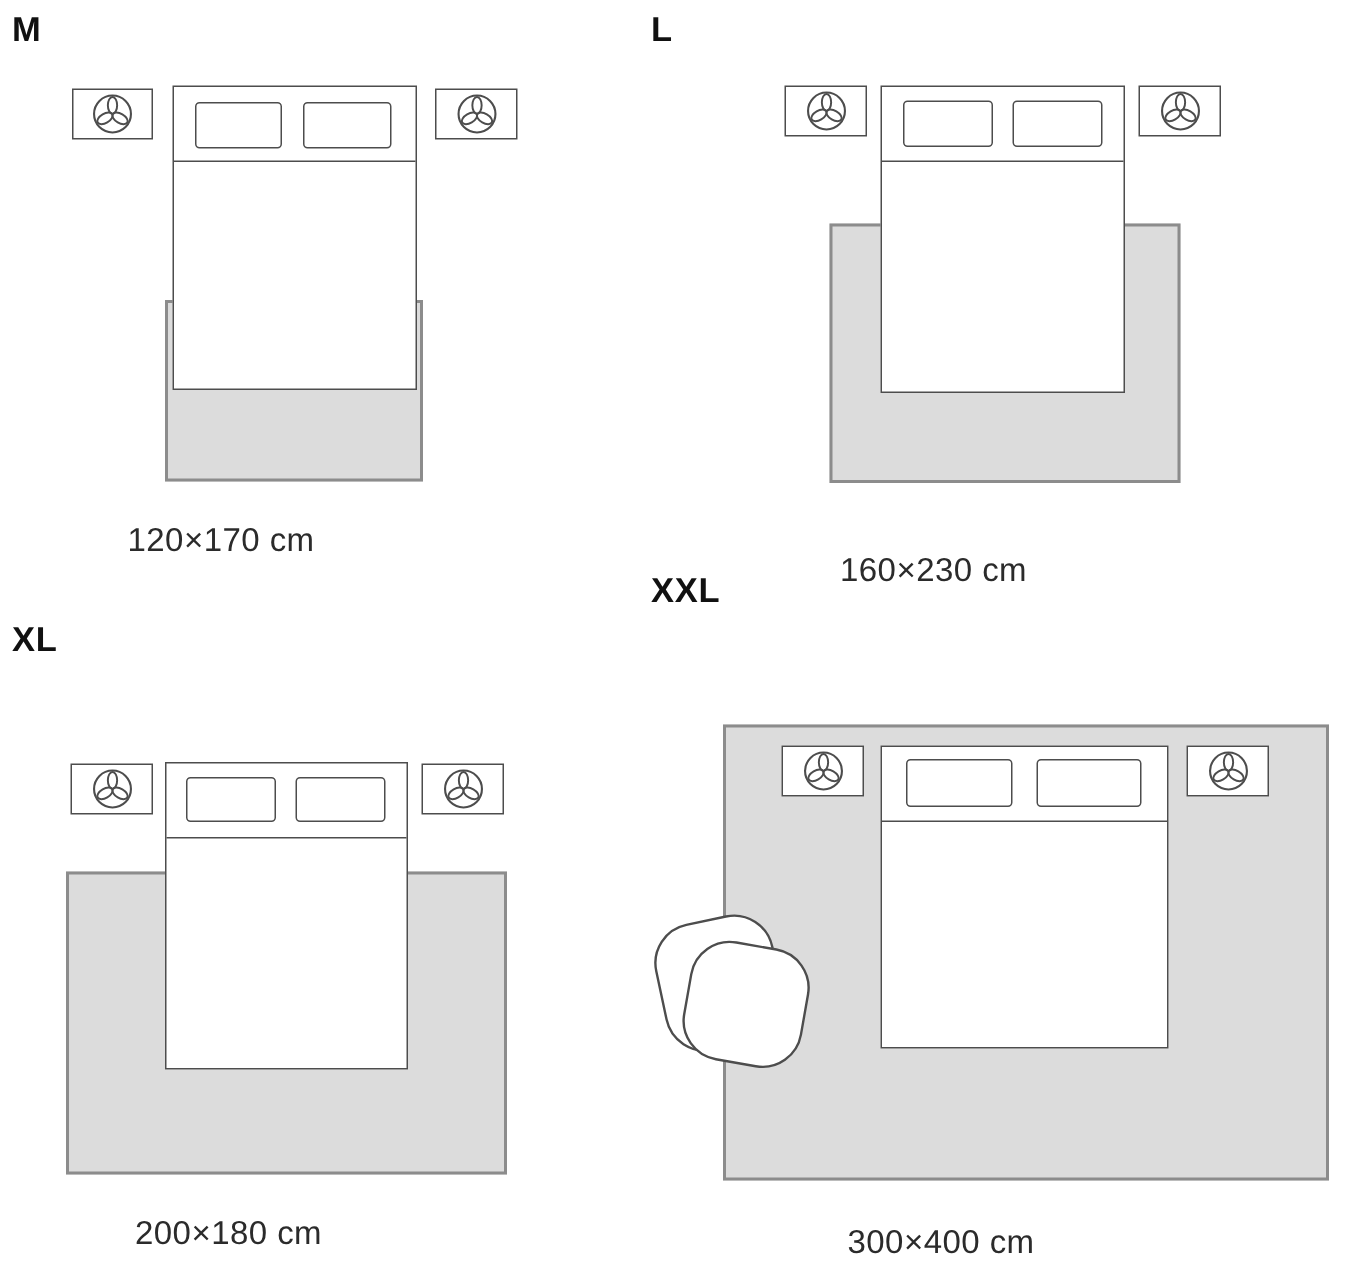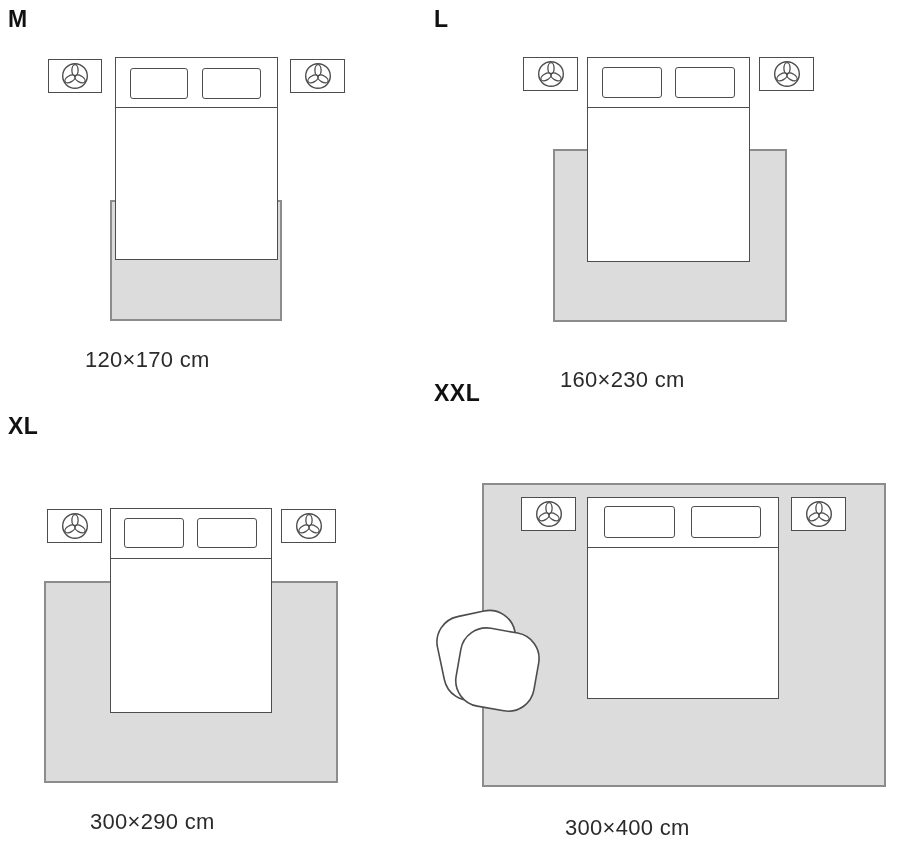--- a/index.html
+++ b/index.html
@@ -136,21 +136,21 @@
       </span>
     </div>
 
     <div class="bed" style="left:110px;top:508px;width:162px;height:205px">
       <div class="headboard">
         <div class="pillow" style="left:13px;top:9px;width:60px;height:30px"></div>
         <div class="pillow" style="left:86px;top:9px;width:60px;height:30px"></div>
       </div>
     </div>
 
-    <div class="dim-label" style="left:90px;top:811px">300×290 cm</div>
+    <div class="dim-label" style="left:90px;top:811px">200×180 cm</div>
   </section>
 
   <section>
     <div class="cat-label" style="left:434px;top:382px">XXL</div>
 
     <div class="rug" style="left:482px;top:483px;width:404px;height:304px"></div>
 
     <div class="nightstand" style="left:521px;top:497px;width:55px;height:34px">
       <span>
         <svg width="30" height="30" viewBox="0 0 30 30">

